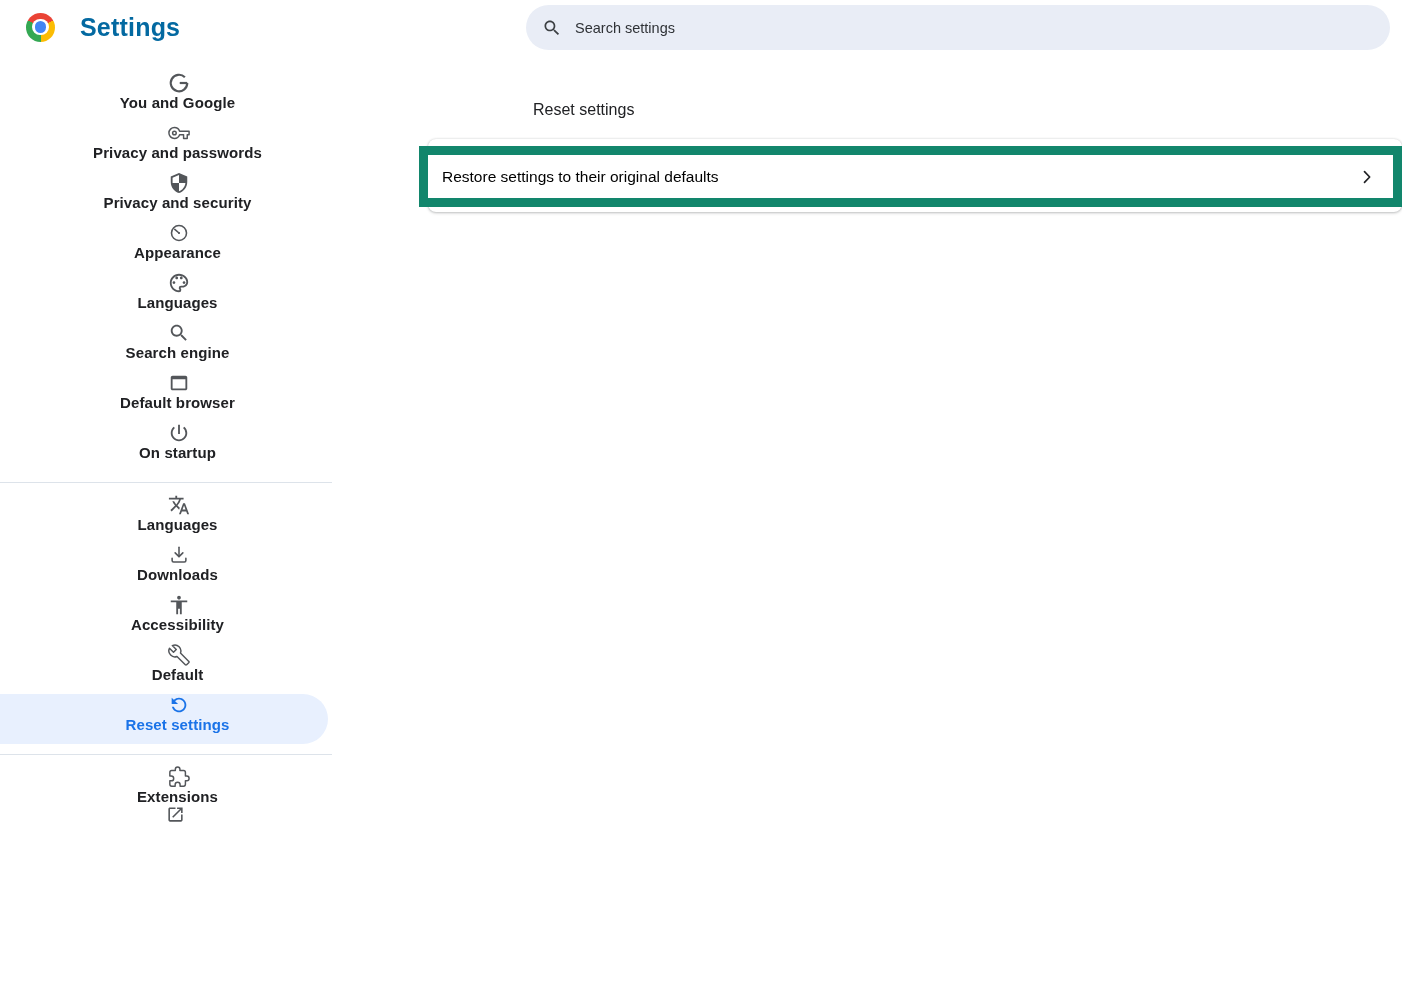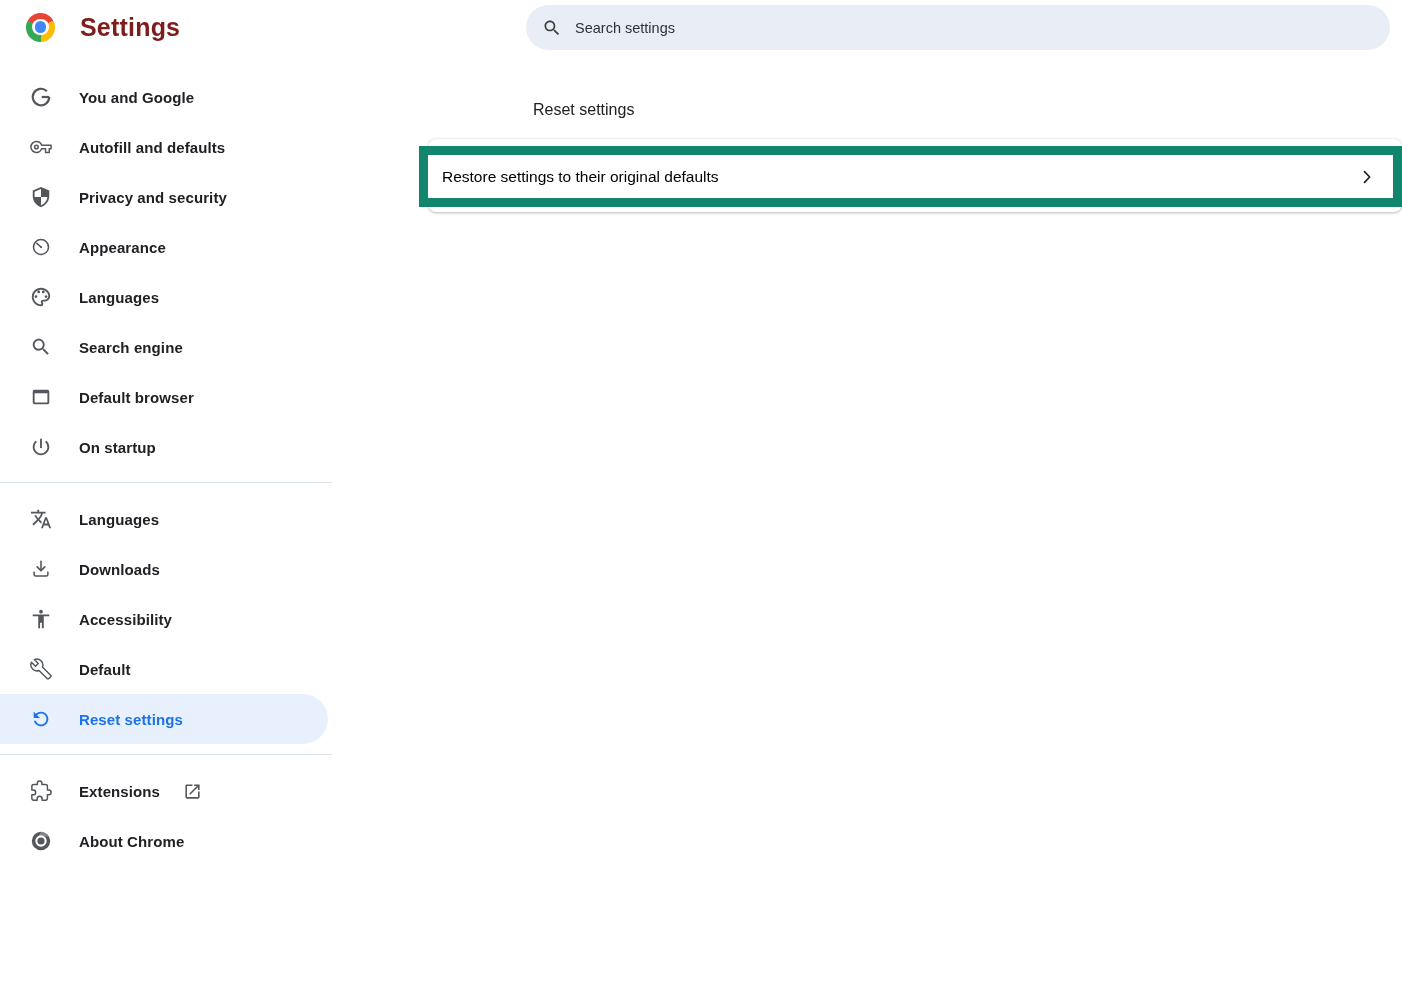--- a/index.html
+++ b/index.html
@@ -6,35 +6,35 @@
   html,body { margin:0; padding:0; background:#fff; }
   body { width:1402px; height:986px; font-family:"Liberation Sans", sans-serif; }
   #app { position:relative; width:1402px; height:986px; overflow:hidden; background:#fff; }
 
   
   .sidebar-header { position:absolute; left:26px; top:11px; height:32px; display:flex; align-items:center; }
   .chrome-logo { width:29px; height:29px; border-radius:50%; position:relative; flex:none;
     background:conic-gradient(from 300deg, #ea4335 0deg 120deg, #fbbc04 120deg 240deg, #34a853 240deg 360deg); }
   .logo-white { position:absolute; inset:21%; background:#fff; border-radius:50%; display:flex; align-items:center; justify-content:center; }
   .logo-blue { width:70%; height:70%; background:#4285f4; border-radius:50%; }
-  .app-title { margin:0 0 0 25px; font-size:25px; font-weight:600; color:#7f1d1d; letter-spacing:.2px; }
+  .app-title { margin:0 0 0 25px; font-size:25px; font-weight:600; color:#0369a1; letter-spacing:.2px; }
 
   
   .searchbar { position:absolute; left:526px; top:5px; width:864px; height:45px; background:#e9edf6;
     border-radius:23px; display:flex; align-items:center; padding:0 16px; }
   .search-icon { width:20px; height:20px; color:#3c4043; flex:none; }
   .search-icon svg { width:20px; height:20px; display:block; }
   .search-input { flex:1; border:none; background:transparent; outline:none; margin-left:11px;
     font-size:14.5px; color:#0c4a6e; font-family:inherit; }
   .search-input::placeholder { color:#2f3236; opacity:1; }
 
   
   .nav { position:absolute; left:0; top:72px; width:332px; }
   .nav-item { height:50px; width:328px; display:flex; align-items:center; cursor:pointer;
-    border-radius:0 25px 25px 0; color:#202124; }
+    border-radius:0 25px 25px 0; color:#202124;flex-direction:column; }
   .nav-icon { width:22px; height:22px; margin-left:30px; flex:none; color:#53565a;
     display:flex; align-items:center; justify-content:center; }
   .nav-icon svg { width:22px; height:22px; display:block; }
   .nav-label { margin-left:27px; font-size:15px; font-weight:600; letter-spacing:.1px; }
   .nav-item.selected { background:#e8f0fe; }
   .nav-item.selected .nav-label { color:#1a73e8; }
   .nav-item.selected .nav-icon { color:#1a73e8; }
   .ext-icon { width:19px; height:19px; margin-left:23px; color:#53565a; }
   .ext-icon svg { width:19px; height:19px; display:block; }
   .nav-divider { height:1px; background:#dde3ea; width:332px; margin:10px 0 11px 0; }
@@ -82,21 +82,21 @@
           </svg>
         </span>
         <span class="nav-label">You and Google</span>
       </div>
       <div class="nav-item">
         <span class="nav-icon">
           <svg viewBox="0 0 24 24">
             <path fill="none" stroke="currentColor" stroke-width="1.6" stroke-linejoin="round" d="M12.65 10C11.83 7.67 9.61 6 7 6c-3.31 0-6 2.69-6 6s2.69 6 6 6c2.61 0 4.83-1.67 5.65-4H17v4h4v-4h2v-4H12.65zM7 14c-1.1 0-2-.9-2-2s.9-2 2-2 2 .9 2 2-.9 2-2 2z"></path>
           </svg>
         </span>
-        <span class="nav-label">Autofill and defaults</span>
+        <span class="nav-label">Privacy and passwords</span>
       </div>
       <div class="nav-item">
         <span class="nav-icon">
           <svg viewBox="0 0 24 24">
             <path fill="currentColor" d="M12 1L3 5v6c0 5.55 3.84 10.74 9 12 5.16-1.26 9-6.45 9-12V5l-9-4zm0 10.99h7c-.53 4.12-3.28 7.79-7 8.94V12H5V6.3l7-3.11v8.8z"></path>
           </svg>
         </span>
         <span class="nav-label">Privacy and security</span>
       </div>
       <div class="nav-item">
@@ -192,31 +192,20 @@
           <svg viewBox="0 0 24 24">
             <path fill="none" stroke="currentColor" stroke-width="1.6" stroke-linejoin="round" d="M20.5 11H19V7c0-1.1-.9-2-2-2h-4V3.5C13 2.12 11.88 1 10.5 1S8 2.12 8 3.5V5H4c-1.1 0-1.99.9-1.99 2v3.8H3.5c1.49 0 2.7 1.21 2.7 2.7s-1.21 2.7-2.7 2.7H2V20c0 1.1.9 2 2 2h3.8v-1.5c0-1.49 1.21-2.7 2.7-2.7 1.49 0 2.7 1.21 2.7 2.7V22H17c1.1 0 2-.9 2-2v-4h1.5c1.38 0 2.5-1.12 2.5-2.5S21.88 11 20.5 11z"></path>
           </svg>
         </span>
         <span class="nav-label">Extensions</span>
         <span class="ext-icon">
           <svg viewBox="0 0 24 24">
             <path fill="currentColor" d="M19 19H5V5h7V3H5c-1.11 0-2 .9-2 2v14c0 1.1.89 2 2 2h14c1.1 0 2-.9 2-2v-7h-2v7zM14 3v2h3.59l-9.83 9.83 1.41 1.41L19 6.41V10h2V3h-7z"></path>
           </svg>
         </span>
-      </div>
-      <div class="nav-item">
-        <span class="nav-icon">
-          <svg viewBox="0 0 24 24">
-            <circle cx="12" cy="12" r="10" fill="currentColor"></circle>
-            <circle cx="12" cy="12" r="6.2" fill="#fff"></circle>
-            <circle cx="12" cy="12" r="3.9" fill="currentColor"></circle>
-            <path d="M12 2a10 10 0 0 1 8.7 5.1l-8.7.1a4.9 4.9 0 0 0-4.6 3.2z" fill="#fff" opacity="0.28"></path>
-          </svg>
-        </span>
-        <span class="nav-label">About Chrome</span>
       </div>
     </nav>
 
   <main>
     <h2 class="section-heading">Reset settings</h2>
     <div class="card-shadow"></div>
     <div class="annotation-row">
       <span class="row-label">Restore settings to their original defaults</span>
       <span class="chevron">
         <svg viewBox="0 0 24 24">

